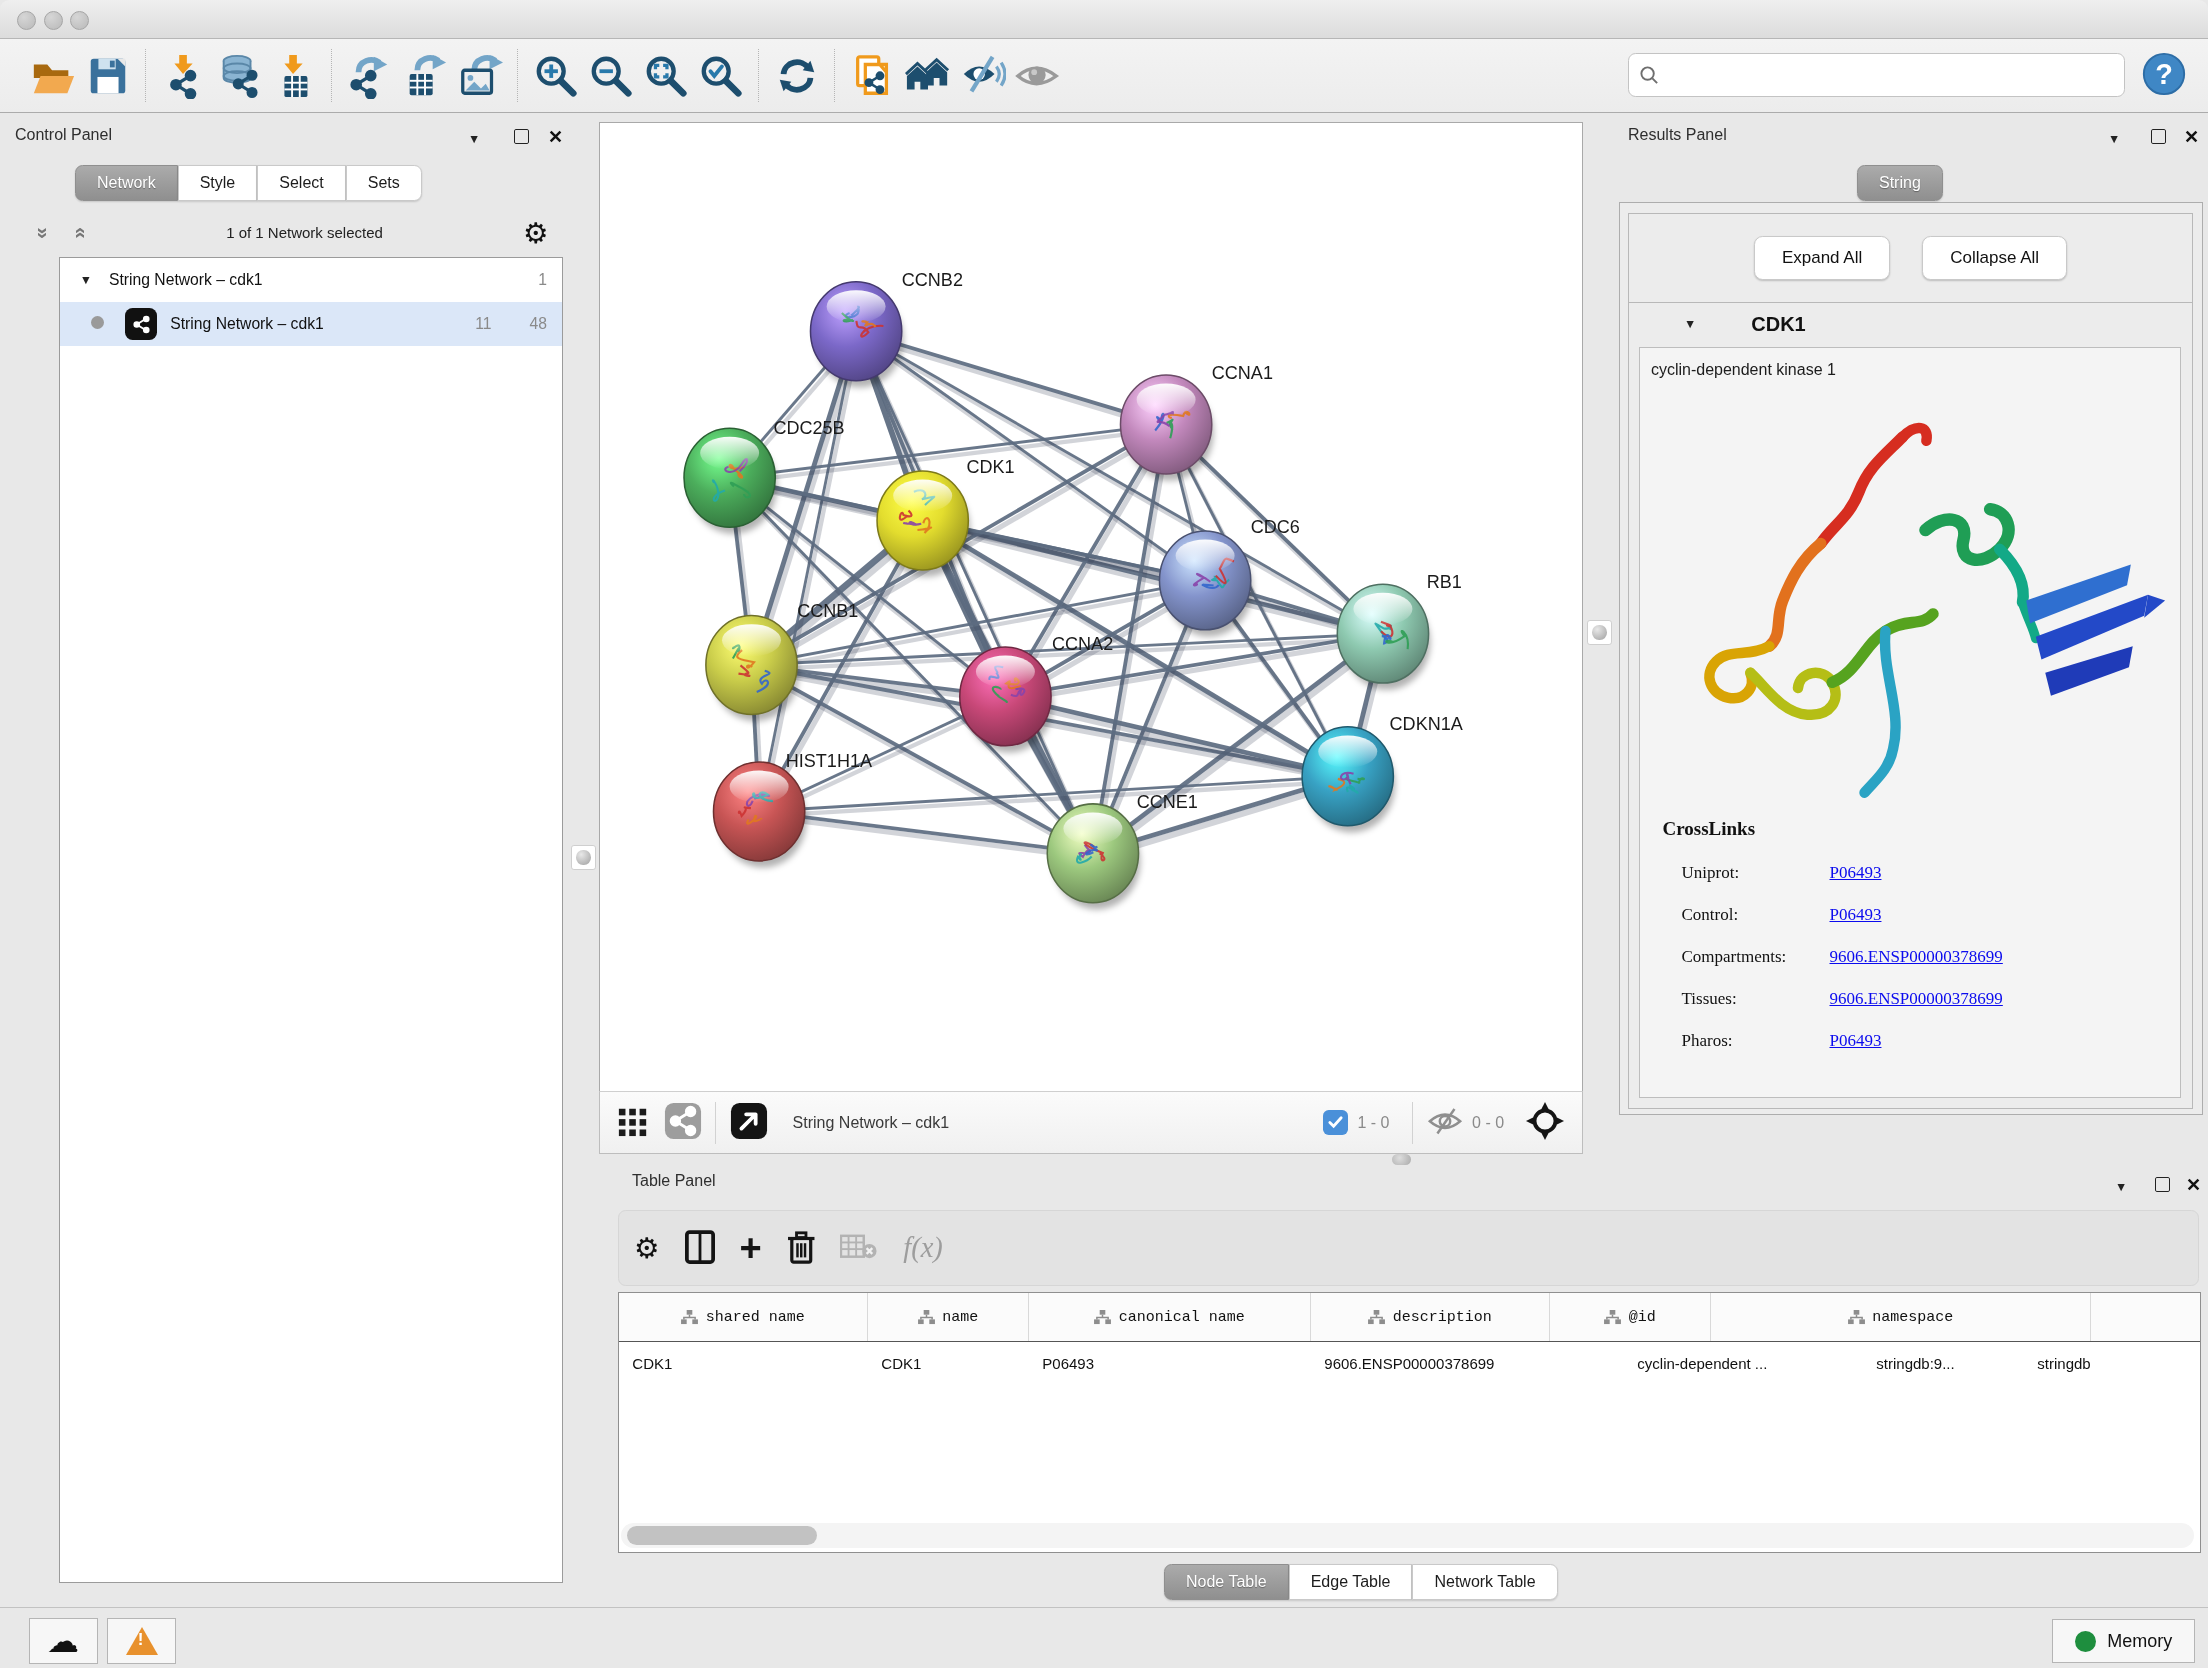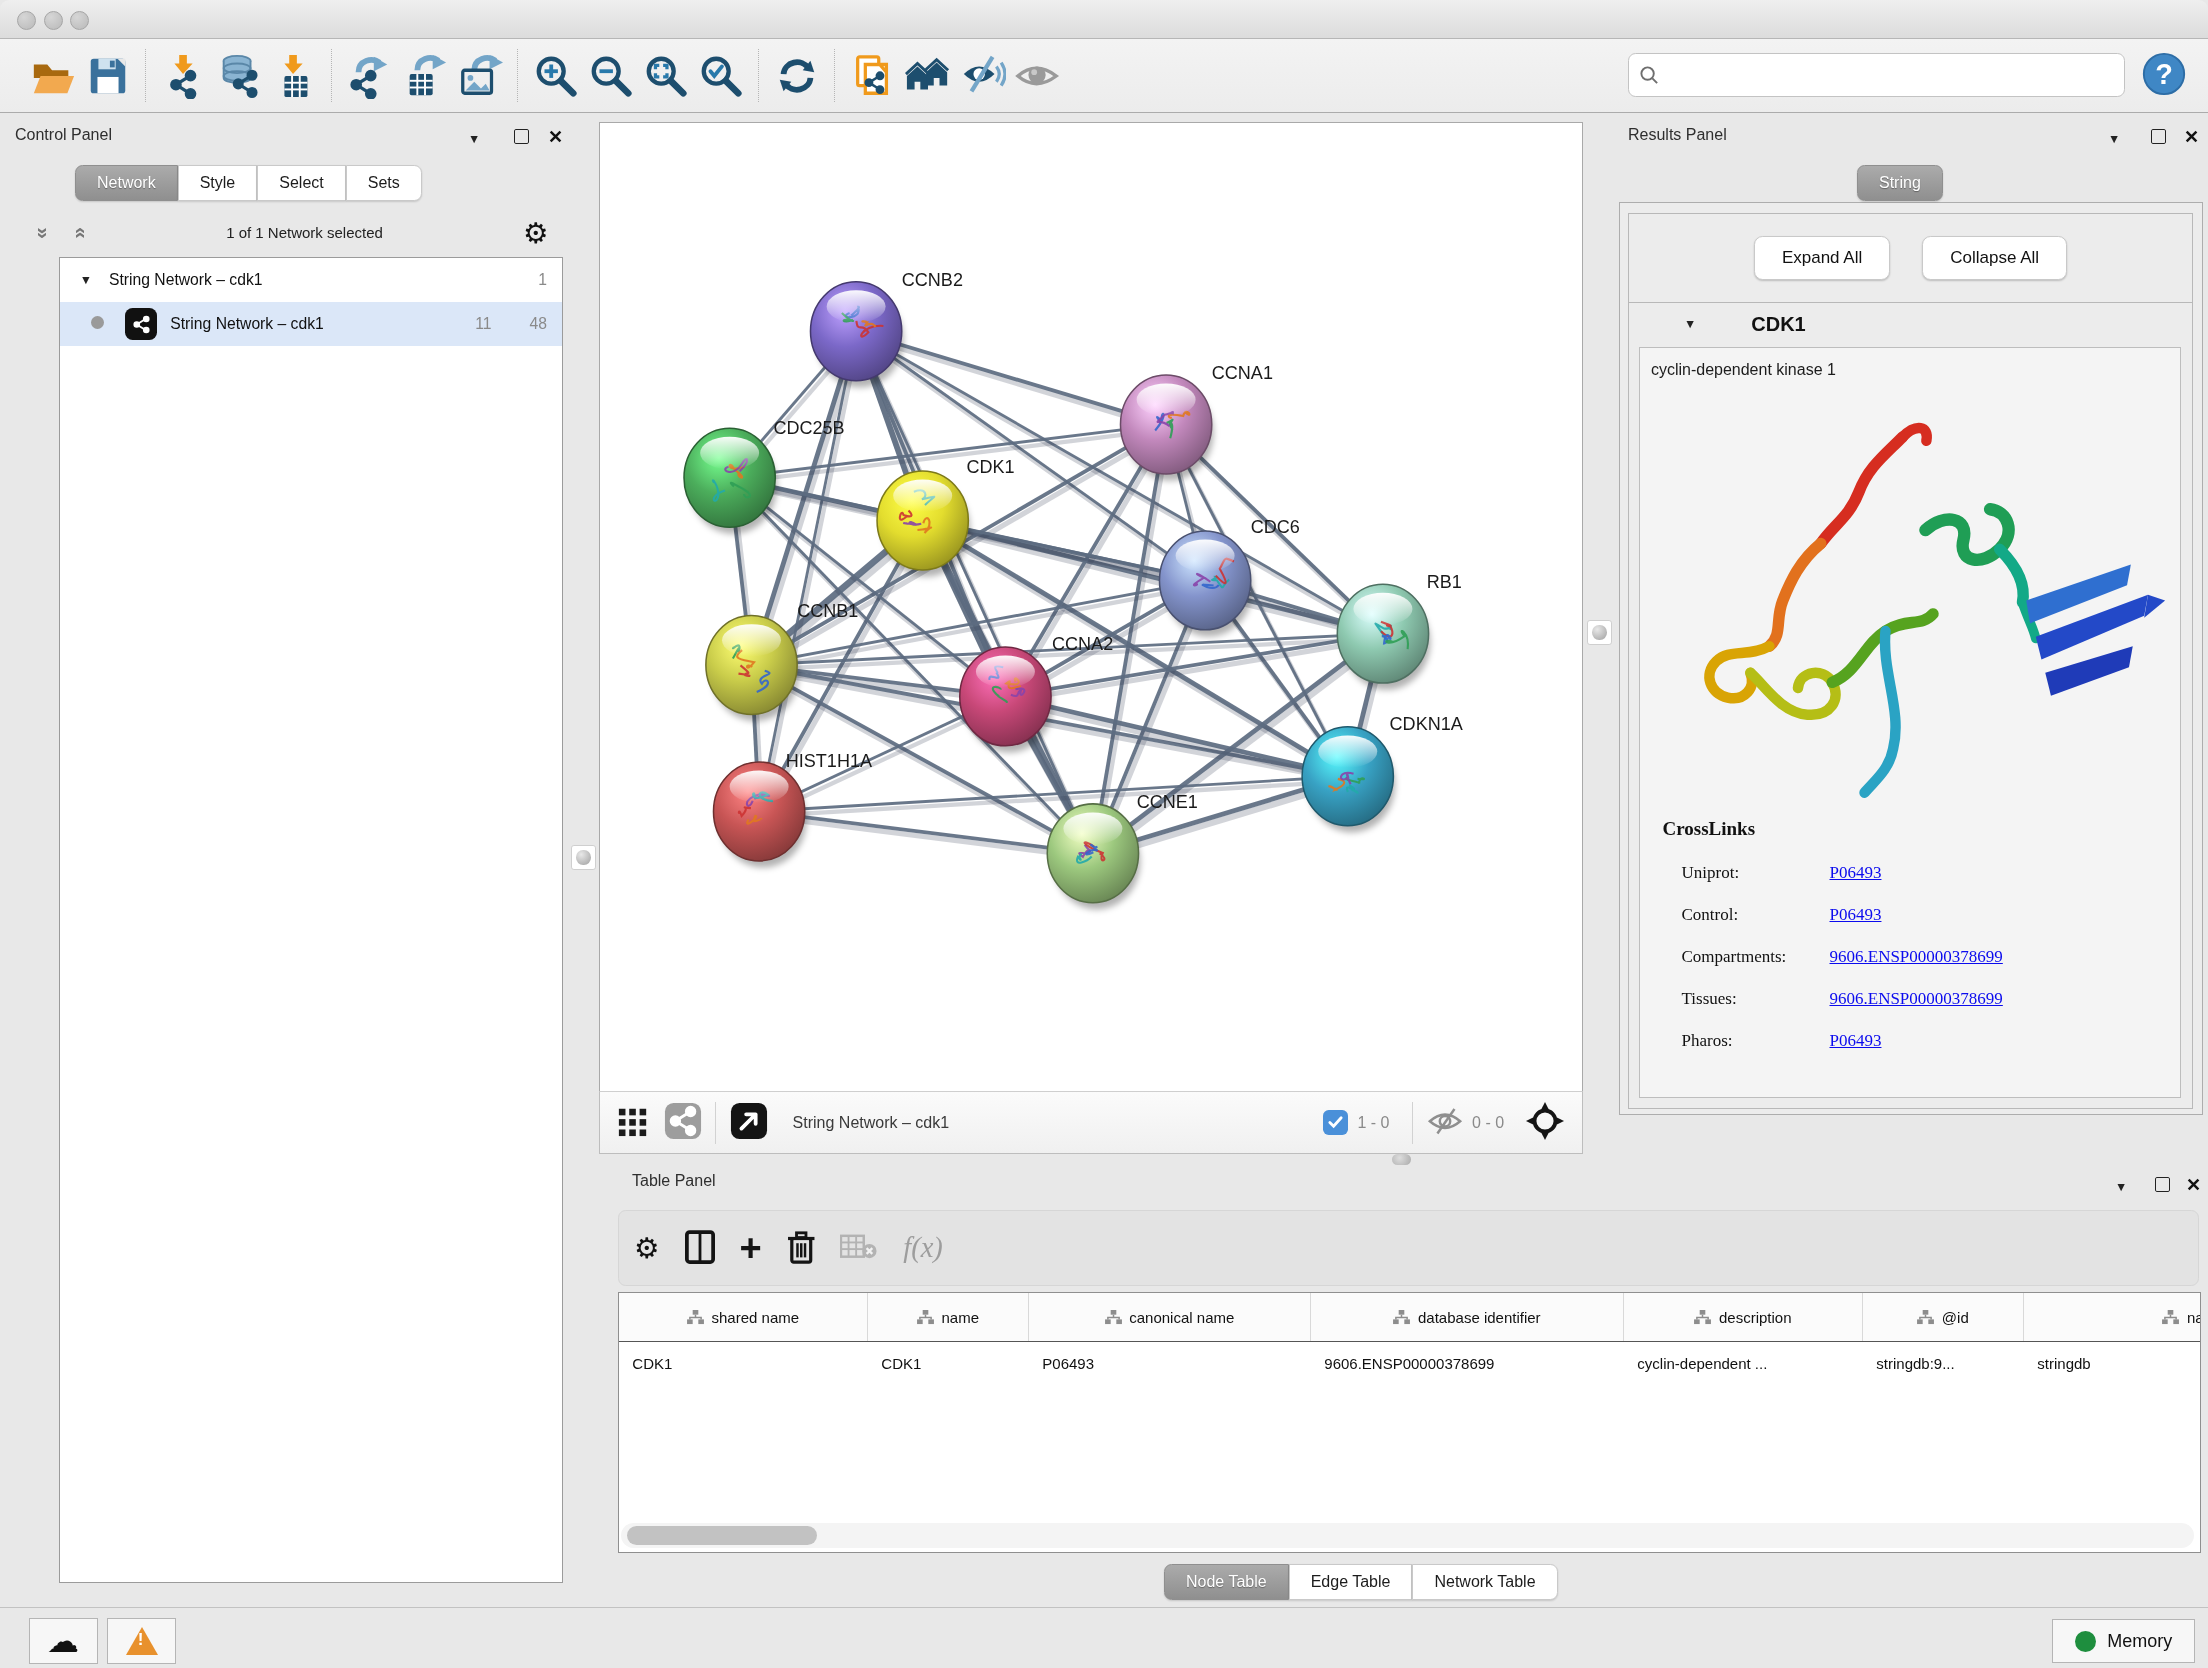--- a/index.html
+++ b/index.html
@@ -83,21 +83,21 @@
   .serif{font-family:"Liberation Serif",serif;}
   .xl-label{font-size:17px;color:#111;}
   .xl-link{font-size:17px;color:#0b0bee;text-decoration:underline;}
   
   #tp-toolbar{left:618px;top:1210px;width:1581px;height:76px;background:#e3e3e3;
     border:1px solid #cwhite;border:1px solid #d6d6d6;border-radius:7.6px;display:flex;align-items:center;gap:25px;padding-left:15px;box-sizing:border-box;}
   #node-table{left:618px;top:1292px;width:1581px;height:259px;background:#fff;
     border:1.9px solid #8f8f8f;overflow:hidden;}
   .th-row{display:flex;height:48px;border-bottom:1.9px solid #555;background:#fbfbfb;}
   .th{display:flex;align-items:center;justify-content:center;gap:7.6px;font-size:15px;color:#111;
-    border-right:1px solid #d9d9d9;box-sizing:border-box;overflow:hidden;white-space:nowrap;flex:0 0 auto;}
+    border-right:1px solid #d9d9d9;box-sizing:border-box;overflow:hidden;white-space:nowrap;flex:0 0 auto;font-family:Liberation Mono, monospace;}
   .td-row{display:flex;height:42px;}
   .td{font-size:15px;color:#111;padding-left:13.3px;display:flex;align-items:center;
     box-sizing:border-box;overflow:hidden;white-space:nowrap;flex:0 0 auto;}
   #hscroll{position:absolute;left:1.9px;bottom:3.8px;width:1573px;height:25px;background:#f4f4f4;
     border-radius:12.4px;}
   #hthumb{position:absolute;left:5.7px;top:2.9px;width:190px;height:19px;background:#c2c2c2;border-radius:9.5px;}
   
   #statusbar{left:0;top:1607px;width:2208px;height:61px;background:#e8e8e8;border-top:1px solid #c2c2c2;}
   .sb-btn{position:absolute;top:9.5px;width:67px;height:44px;background:#f7f7f7;border:1.9px solid #b5b5b5;
     display:flex;align-items:center;justify-content:center;}
@@ -859,31 +859,20 @@
       <svg width="17" height="15" viewBox="0 0 18 16">
  <g fill="#8d8d8d">
             <rect x="6" y="0" width="6" height="5"></rect>
             <rect x="0" y="10" width="6" height="5"></rect>
             <rect x="12" y="10" width="6" height="5"></rect>
           </g>
  <path d="M9 5 v3 M3 10 v-2 h12 v2" stroke="#8d8d8d" stroke-width="1.6" fill="none"></path>
         </svg>
         <span>canonical name</span>
       </div>
-      <div class="th" style="width:313px">
-      <svg width="17" height="15" viewBox="0 0 18 16">
- <g fill="#8d8d8d">
-            <rect x="6" y="0" width="6" height="5"></rect>
-            <rect x="0" y="10" width="6" height="5"></rect>
-            <rect x="12" y="10" width="6" height="5"></rect>
-          </g>
- <path d="M9 5 v3 M3 10 v-2 h12 v2" stroke="#8d8d8d" stroke-width="1.6" fill="none"></path>
-        </svg>
-        <span>database identifier</span>
-      </div>
       <div class="th" style="width:239px">
       <svg width="17" height="15" viewBox="0 0 18 16">
  <g fill="#8d8d8d">
             <rect x="6" y="0" width="6" height="5"></rect>
             <rect x="0" y="10" width="6" height="5"></rect>
             <rect x="12" y="10" width="6" height="5"></rect>
           </g>
  <path d="M9 5 v3 M3 10 v-2 h12 v2" stroke="#8d8d8d" stroke-width="1.6" fill="none"></path>
         </svg>
         <span>description</span>

